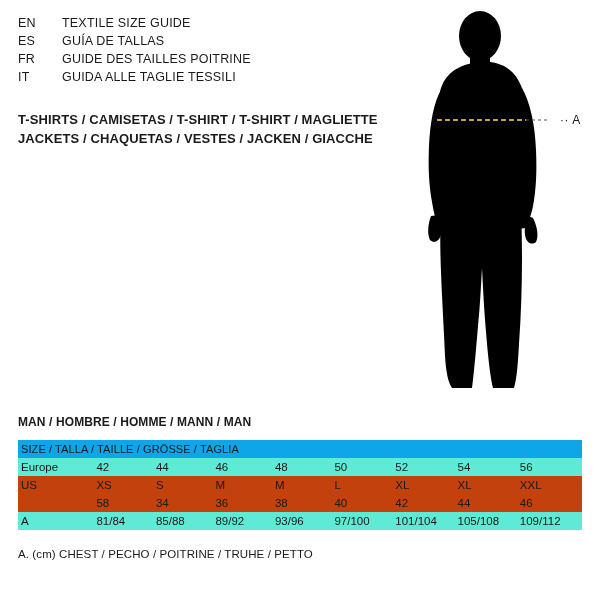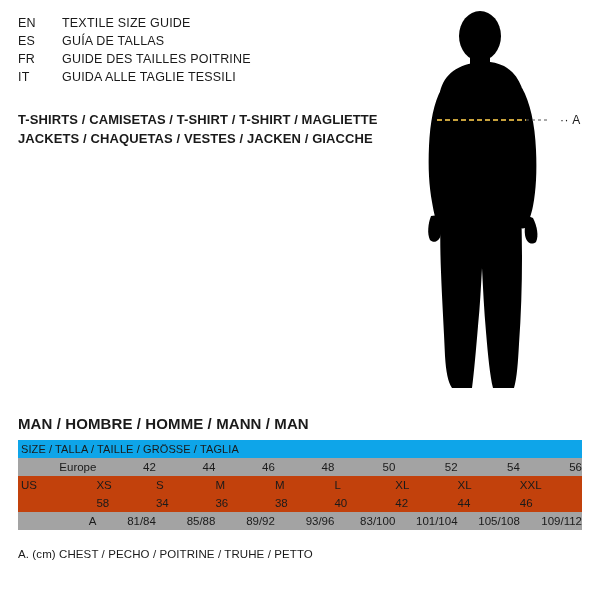--- a/index.html
+++ b/index.html
@@ -77,21 +77,21 @@
     top: 103px;
     font-size: 12px;
     letter-spacing: 0.5px;
   }
 
   
   .table-title {
     position: absolute;
     left: 18px;
     top: 415px;
-    font-size: 15px;
+    font-size: 12px;
     font-weight: bold;
     letter-spacing: 0.1px;
   }
   table.size-table {
     position: absolute;
     left: 18px;
     top: 440px;
     width: 564px;
     border-collapse: collapse;
     font-size: 11.5px;
@@ -105,22 +105,21 @@
   .row-head td {
     background: #0ea5e9;
     color: #1a1a1a;
     font-size: 11px;
     letter-spacing: 0.1px;
   }
   .row-shade td {
     background: #c2410c;
   }
   .row-plain td {
-    background: #a3a3a3;
-    text-align: right;
+    background: #5eead4;
   }
   .col-label {
     width: 86px;
     padding-left: 3px !important;
   }
   .cell {
     width: 68px;
     text-align: left;
   }
   .footnote {
@@ -252,21 +251,21 @@
         <td class="cell">42</td>
         <td class="cell">44</td>
         <td class="cell">46</td>
       </tr>
       <tr class="row-plain">
         <td class="col-label">A</td>
         <td class="cell">81/84</td>
         <td class="cell">85/88</td>
         <td class="cell">89/92</td>
         <td class="cell">93/96</td>
-        <td class="cell">83/100</td>
+        <td class="cell">97/100</td>
         <td class="cell">101/104</td>
         <td class="cell">105/108</td>
         <td class="cell">109/112</td>
       </tr>
     </tbody>
   </table>
 
   <div class="footnote">A. (cm) CHEST / PECHO / POITRINE / TRUHE / PETTO</div>
 
 </div>

